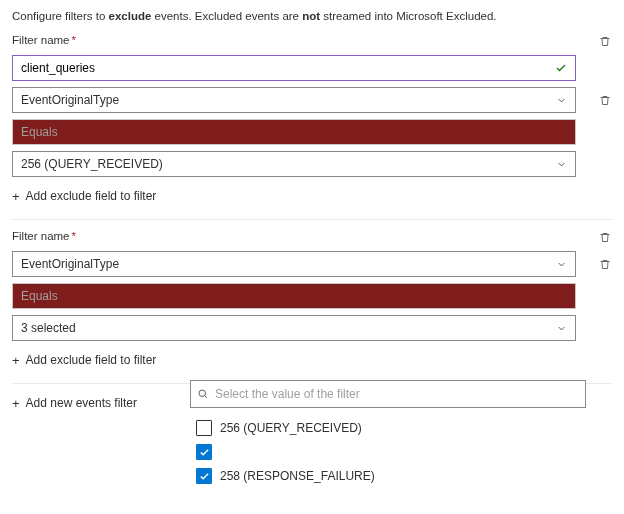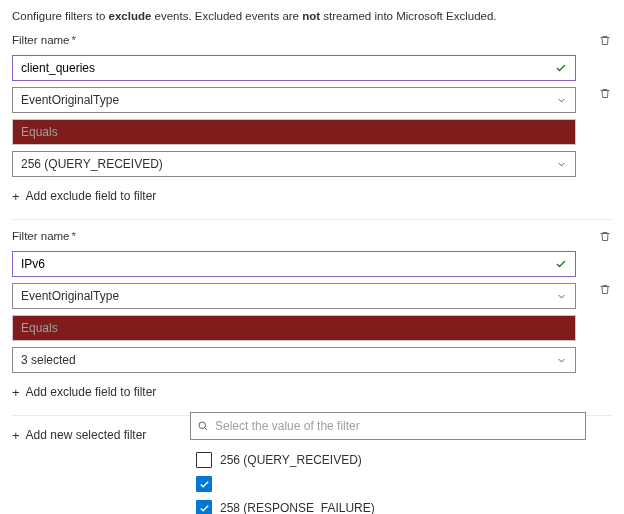--- a/index.html
+++ b/index.html
@@ -7,21 +7,21 @@
     margin: 0;
     padding: 10px 12px;
     font-family: "Segoe UI", -apple-system, sans-serif;
     font-size: 12px;
     color: #323130;
     width: 624px;
     background: #fff;
   }
   .desc { font-size: 11.5px; margin-bottom: 12px; color: #323130; }
   .filter { margin-bottom: 6px; }
-  .row { display: flex; align-items: flex-start; gap: 22px; margin-bottom: 6px; }
+  .row { display: flex; align-items: center; gap: 22px; margin-bottom: 6px; }
   .label-row { font-size: 11.5px; margin-bottom: 3px; }
   .req { color: #a4262c; margin-left: 2px; }
   .trash { width: 14px; display:flex; justify-content:center; cursor:pointer; color:#323130; opacity:.8; flex: 0 0 14px; }
   .spacer14 { width:14px; flex:0 0 14px; }
   .input-base {
     flex: 1;
     border: 1px solid #8a8886;
     height: 26px;
     padding: 0 8px;
     font-size: 12px;
@@ -141,31 +141,20 @@
     <div class="label-row" style="flex:1">
       <span>Filter name</span><span class="req">*</span>
     </div>
     <div class="trash">
       <svg width="12" height="13" viewBox="0 0 24 24" fill="none" stroke="currentColor" stroke-width="1.8">
           <path d="M3 6h18M8 6V4h8v2M6 6l1 14h10l1-14"></path>
         </svg>
     </div>
   </div>
   <div class="row">
-    <div class="input-base purple">
-      <input value="IPv6" style="">
-      <span class="check-ok">
-        <svg width="12" height="12" viewBox="0 0 24 24" fill="none" stroke="currentColor" stroke-width="2.5">
-            <polyline points="20 6 9 17 4 12"></polyline>
-          </svg>
-      </span>
-    </div>
-    <div class="spacer14"></div>
-  </div>
-  <div class="row">
     <div class="input-base">
       <span>EventOriginalType</span>
       <span class="chev">
         <svg width="11" height="11" viewBox="0 0 24 24" fill="none" stroke="currentColor" stroke-width="1.8">
             <polyline points="6 9 12 15 18 9"></polyline>
           </svg>
       </span>
     </div>
     <div class="trash">
       <svg width="12" height="13" viewBox="0 0 24 24" fill="none" stroke="currentColor" stroke-width="1.8">
@@ -193,21 +182,21 @@
   <div class="addlink">
     <span class="plus">+</span>
     <span>Add exclude field to filter</span>
   </div>
 </div>
 
 <div class="divider"></div>
 
 <div class="addlink" style="padding-top:2px">
   <span class="plus">+</span>
-  <span>Add new selected filter</span>
+  <span>Add new events filter</span>
 </div>
 
 <div class="dropdown-panel">
   <div class="dd-search">
     <span>
       <svg width="12" height="12" viewBox="0 0 24 24" fill="none" stroke="#605e5c" stroke-width="2">
           <circle cx="10.5" cy="10.5" r="6.5"></circle>
           <line x1="20" y1="20" x2="15.2" y2="15.2"></line>
         </svg>
     </span>

